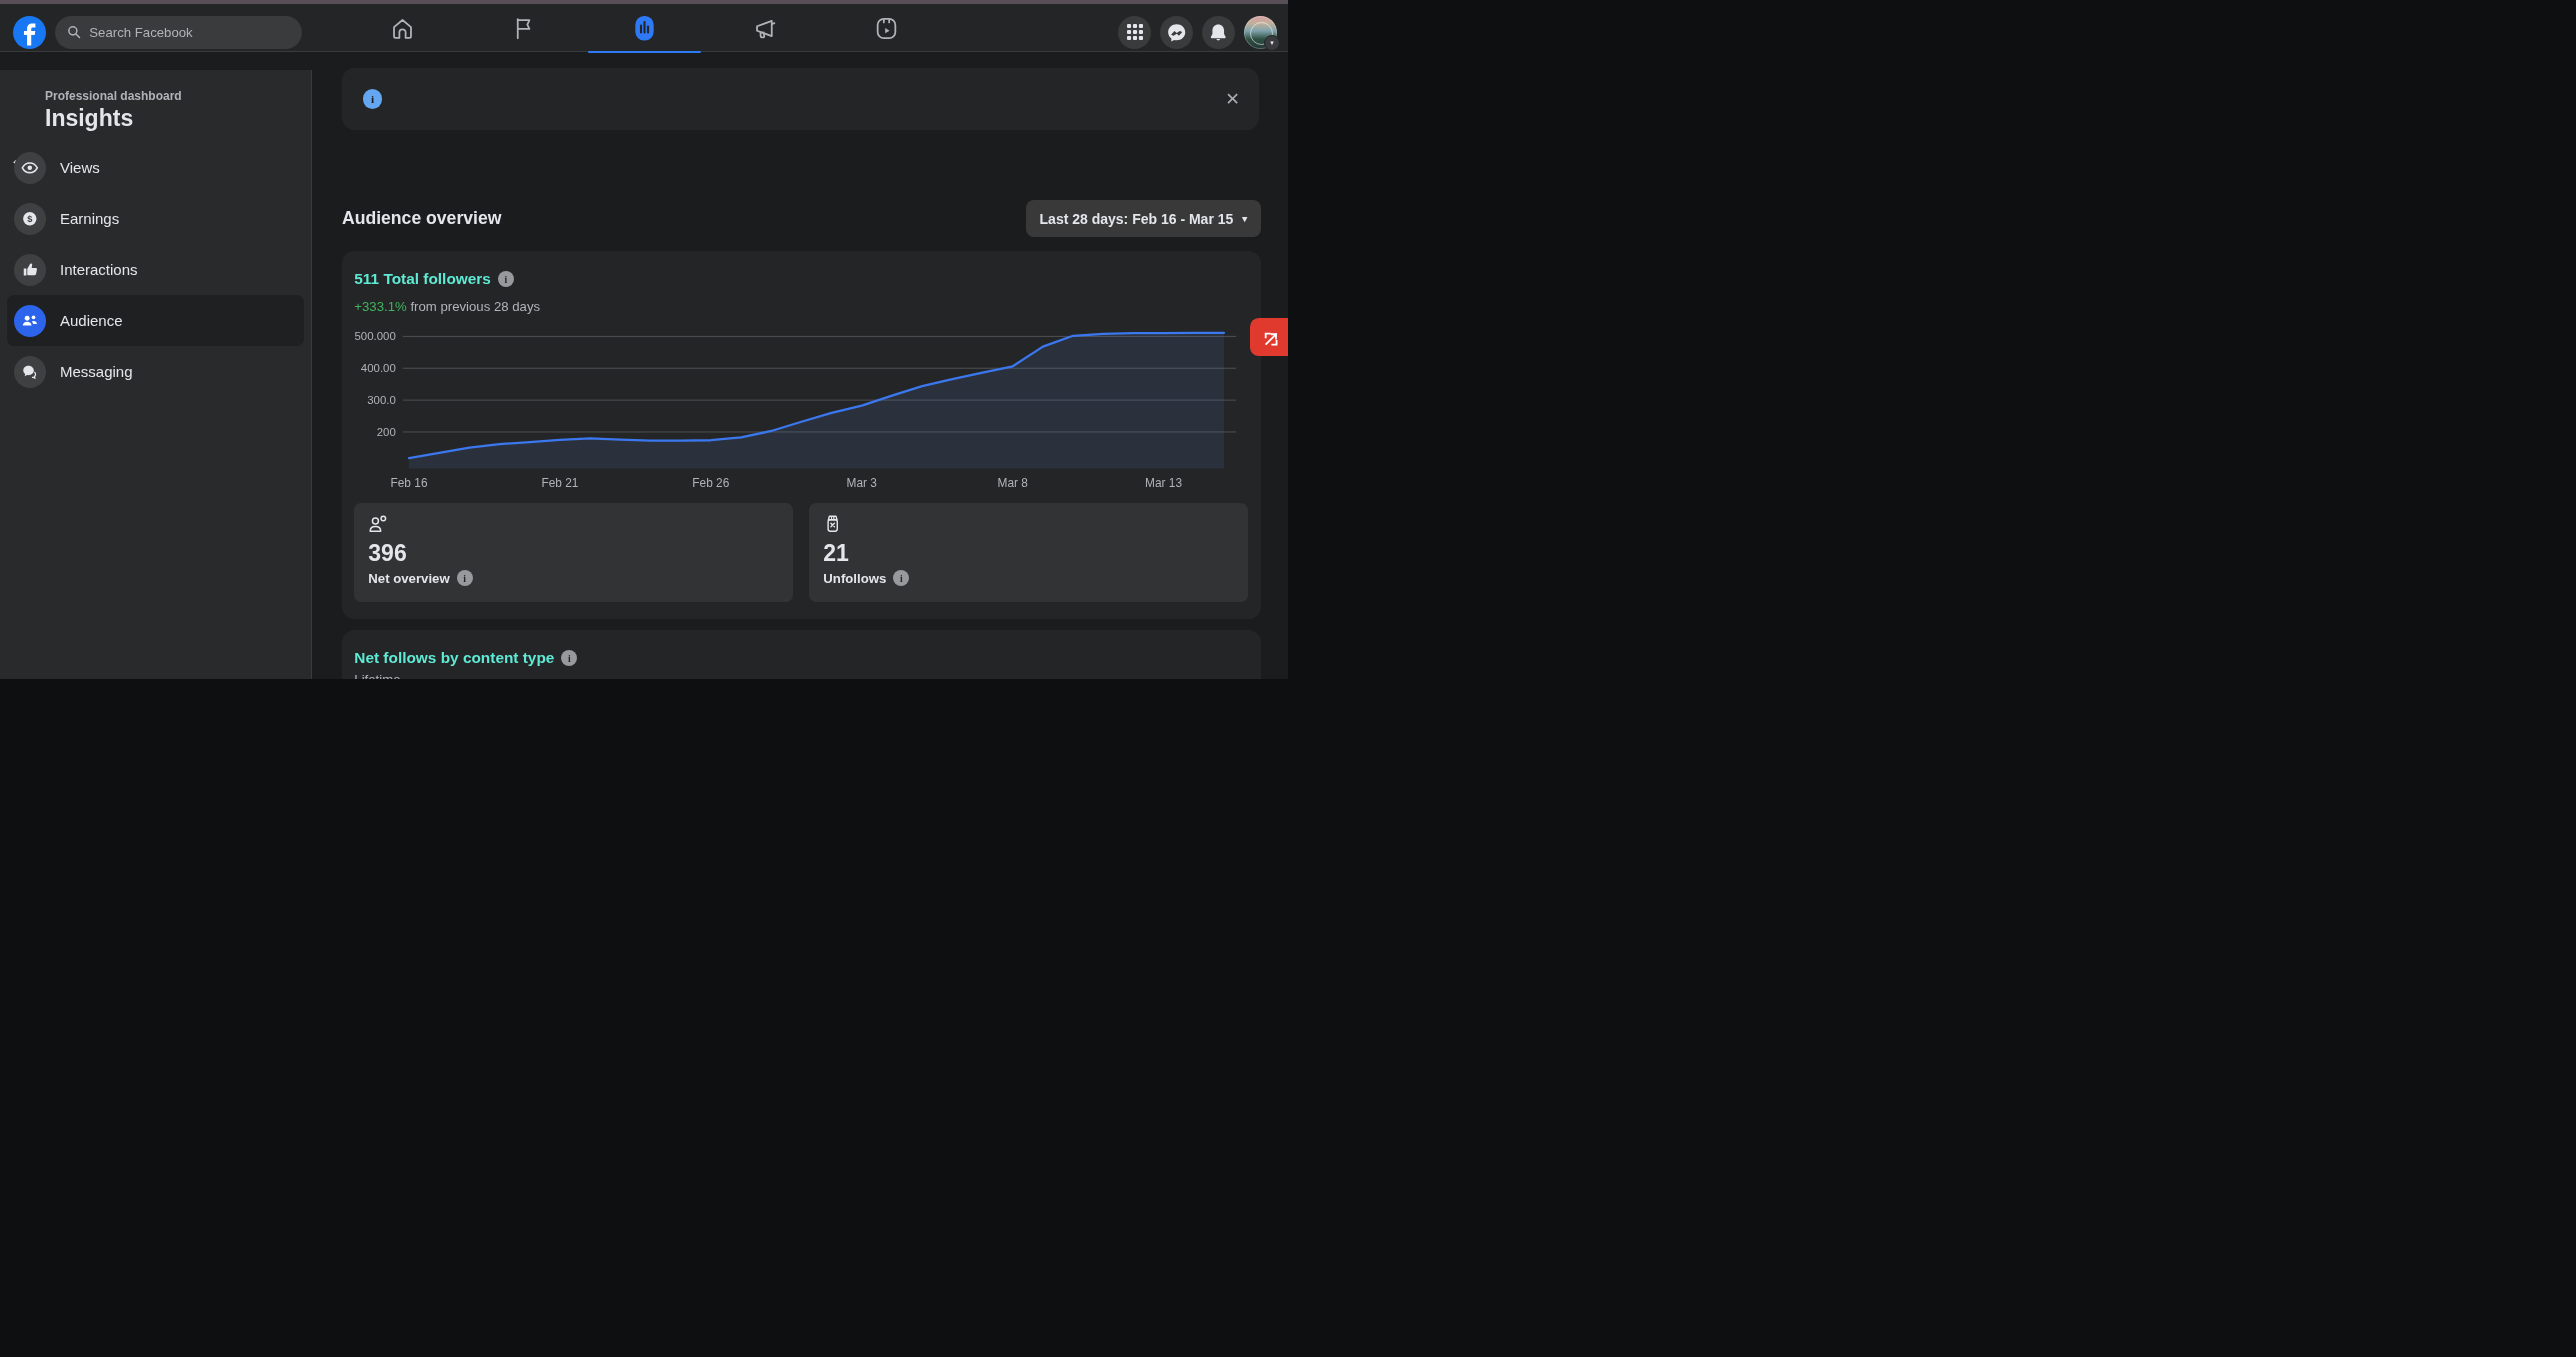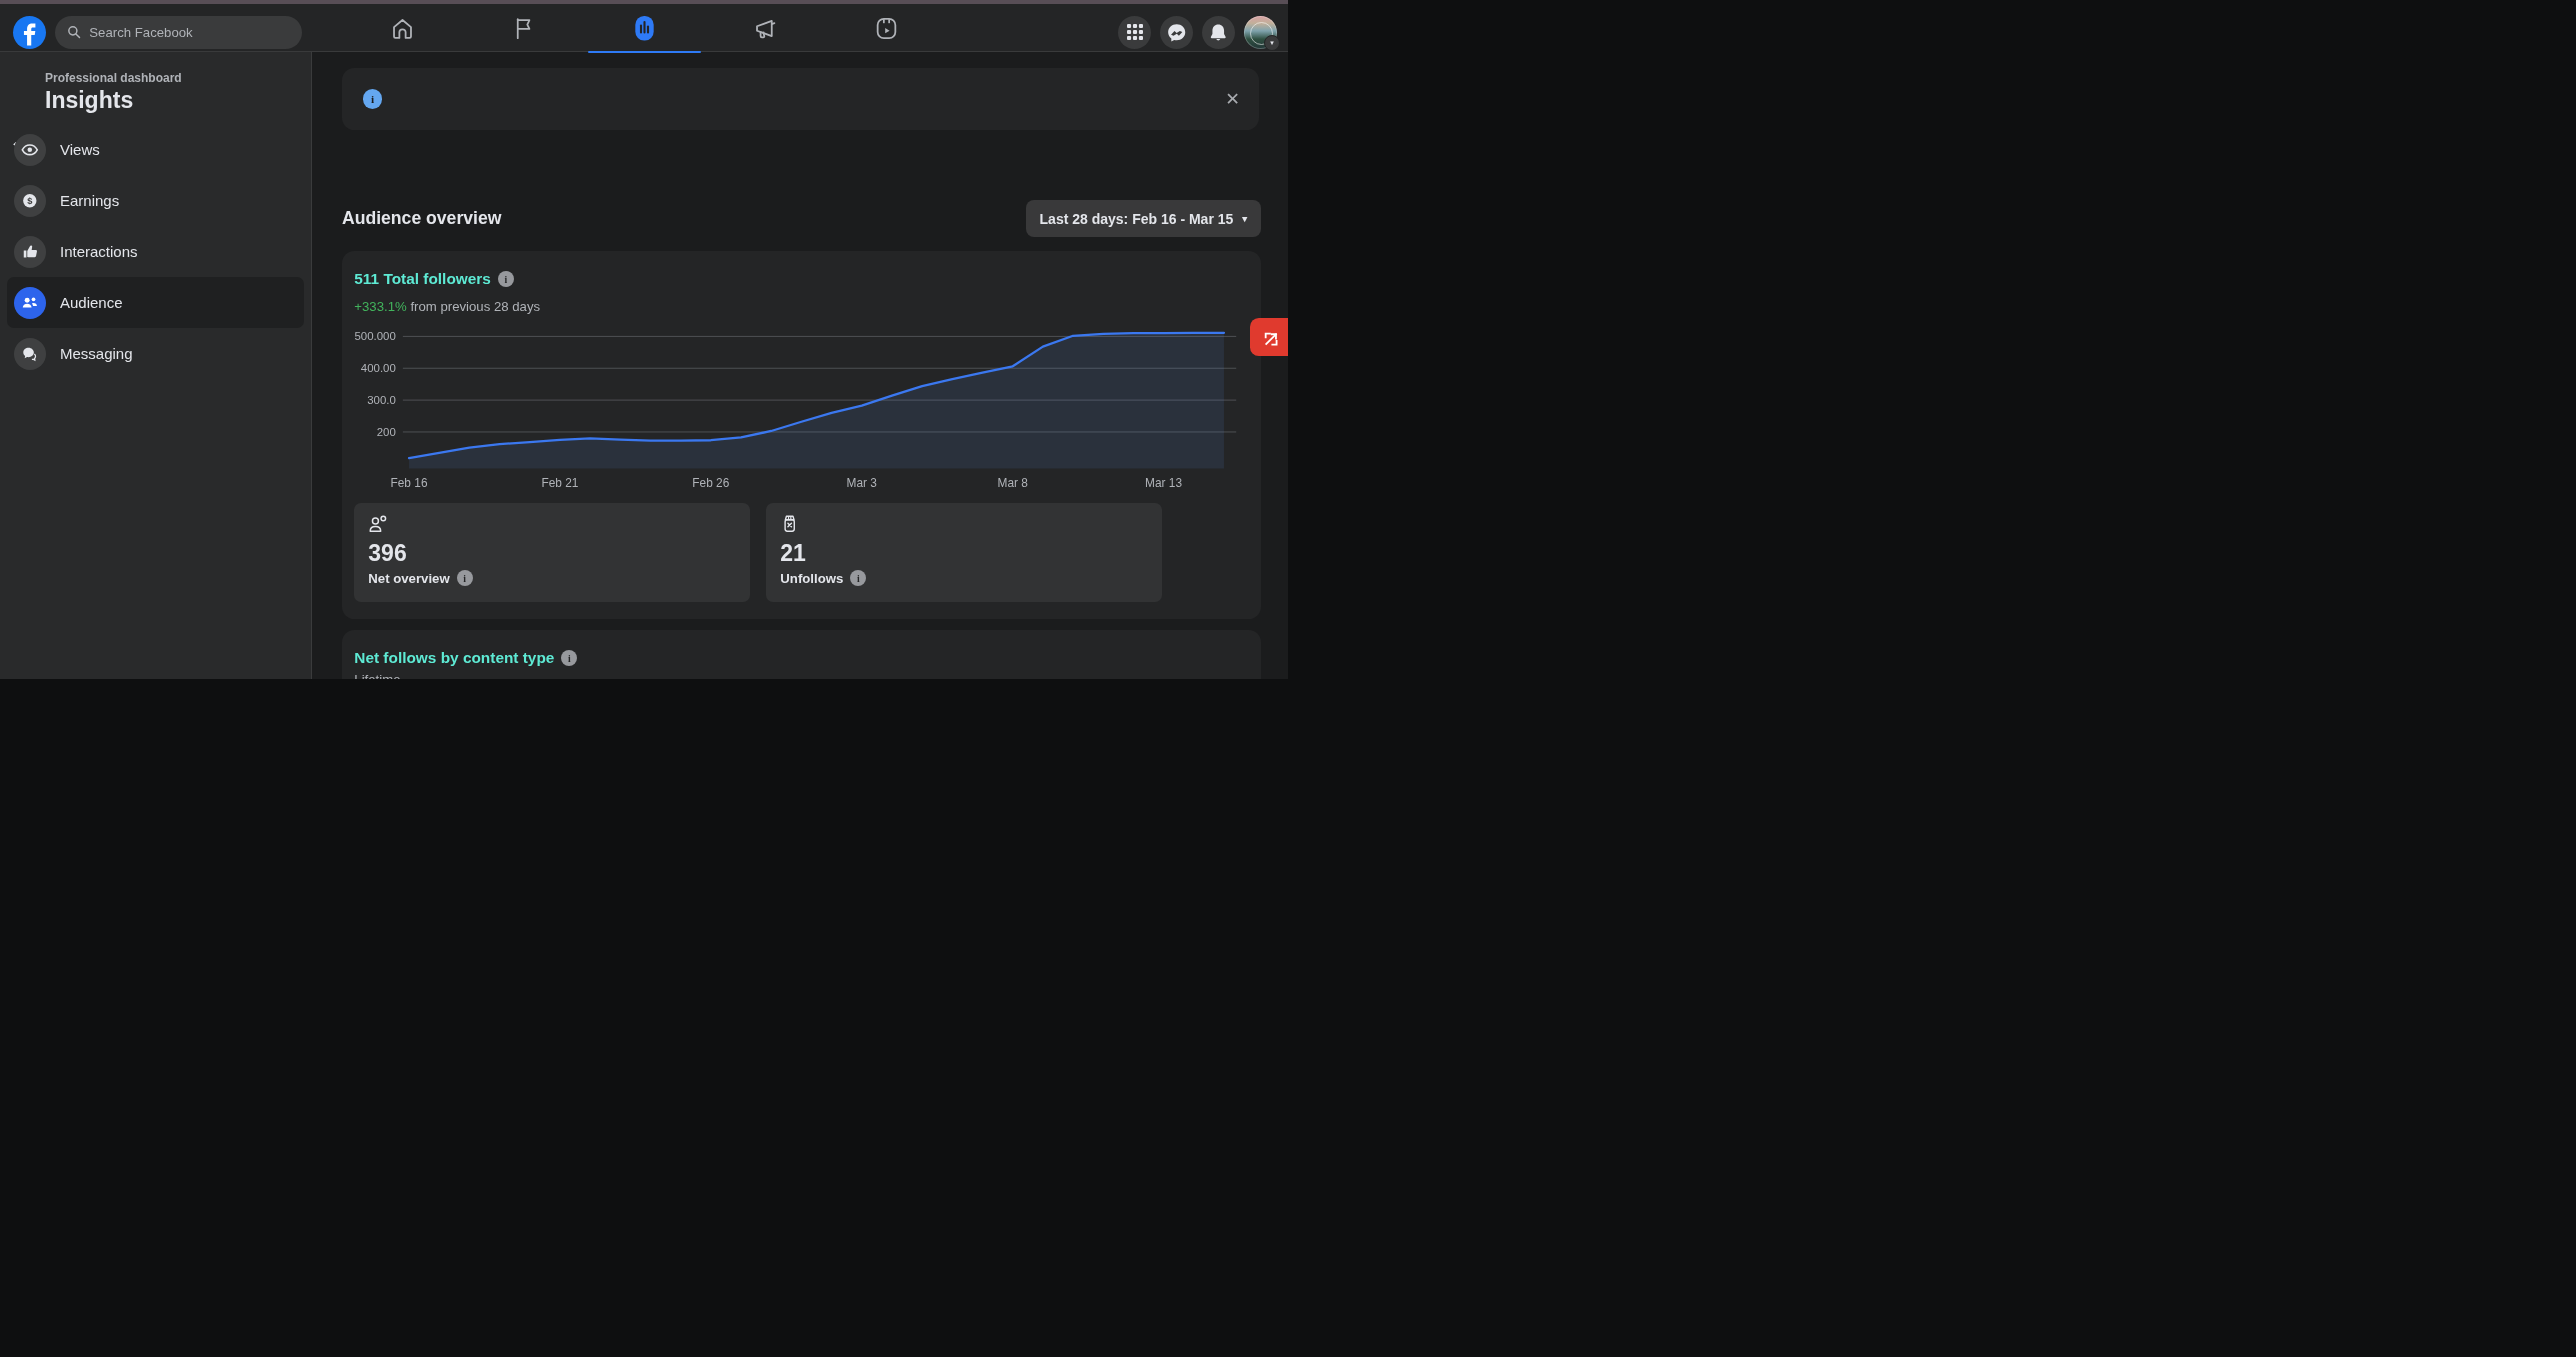--- a/index.html
+++ b/index.html
@@ -34,21 +34,21 @@
   .avatar{width:33px;height:33px;border-radius:50%;cursor:pointer;position:relative;
           background:linear-gradient(180deg,#d9a1a4 0%,#c2b09a 22%,#7fa3ad 45%,#2f4f41 70%,#223637 100%);
           box-shadow:inset 0 0 0 0.9px rgba(255,255,255,.25);}
   .avatar .ring{position:absolute;left:6.2px;top:6.2px;width:21px;height:21px;border-radius:50%;
           border:1.3px solid rgba(255,255,255,.55);}
   .avatar .badge{position:absolute;right:-3.5px;bottom:-2.6px;width:14px;height:14px;border-radius:50%;
           background:#3a3b3c;border:1.8px solid #242526;display:flex;align-items:center;
           justify-content:center;color:#e4e6eb;font-size:7px;}
 
   
-  aside{position:absolute;left:0;top:52px;width:312px;bottom:0;background:#292a2b;
+  aside{position:absolute;left:0;top:70px;width:312px;bottom:0;background:#292a2b;
         border-right:0.9px solid #3a3b3c;box-sizing:border-box;}
   .back-btn{position:absolute;left:8px;top:79px;width:21px;height:21px;color:#e4e6eb;
             font-size:17.6px;display:flex;align-items:center;justify-content:center;cursor:pointer;}
   .eyebrow{position:absolute;left:45px;top:19.4px;color:#b0b3b8;font-size:12px;font-weight:700;}
   .side-title{position:absolute;left:45px;top:35px;color:#e4e6eb;font-size:23px;font-weight:700;}
   .nav-list{position:absolute;left:7px;right:7px;top:72px;}
   .nav-item{height:51px;display:flex;align-items:center;gap:14px;padding:0 7px;border-radius:7px;
             cursor:pointer;}
   .nav-item.selected{background:#1f2021;}
   .icon-circle{width:32px;height:32px;border-radius:50%;background:#3f4041;display:flex;
@@ -82,21 +82,21 @@
   .card-title-row{position:absolute;left:12.3px;top:19.4px;display:flex;align-items:center;gap:7px;}
   .card-title{color:#5eead4;font-size:15.4px;font-weight:700;}
   .info-gray{width:16px;height:16px;border-radius:50%;background:#97999d;color:#242526;
              display:flex;align-items:center;justify-content:center;font-weight:700;font-size:9.7px;
              font-family:"Liberation Serif",serif;flex:0 0 16px;}
   .delta-row{position:absolute;left:12.3px;top:48px;font-size:13.2px;}
   .delta-val{color:#42b35c;}
   .delta-rest{color:#b0b3b8;}
   #followers-chart{position:absolute;left:0;top:67px;}
 
-  .stats-row{position:absolute;left:12.3px;top:252px;width:808px;height:99px;display:flex;gap:16px;}
+  .stats-row{position:absolute;left:12.3px;top:252px;width:894px;height:99px;display:flex;gap:16px;}
   .stat-card{flex:1;background:#323334;border-radius:7px;position:relative;cursor:default;}
   .stat-icon{position:absolute;left:14px;top:10.6px;color:#e4e6eb;}
   .stat-value{position:absolute;left:14px;top:37px;color:#e4e6eb;font-size:23px;font-weight:700;}
   .stat-label-row{position:absolute;left:14px;top:67px;display:flex;align-items:center;gap:7px;}
   .stat-label{color:#e4e6eb;font-size:13.2px;font-weight:700;}
 
   .bottom-card{left:30px;top:576px;width:919px;height:123px;}
   .bottom-sub{position:absolute;left:12.3px;top:42px;color:#b0b3b8;font-size:13.2px;}
 
   

